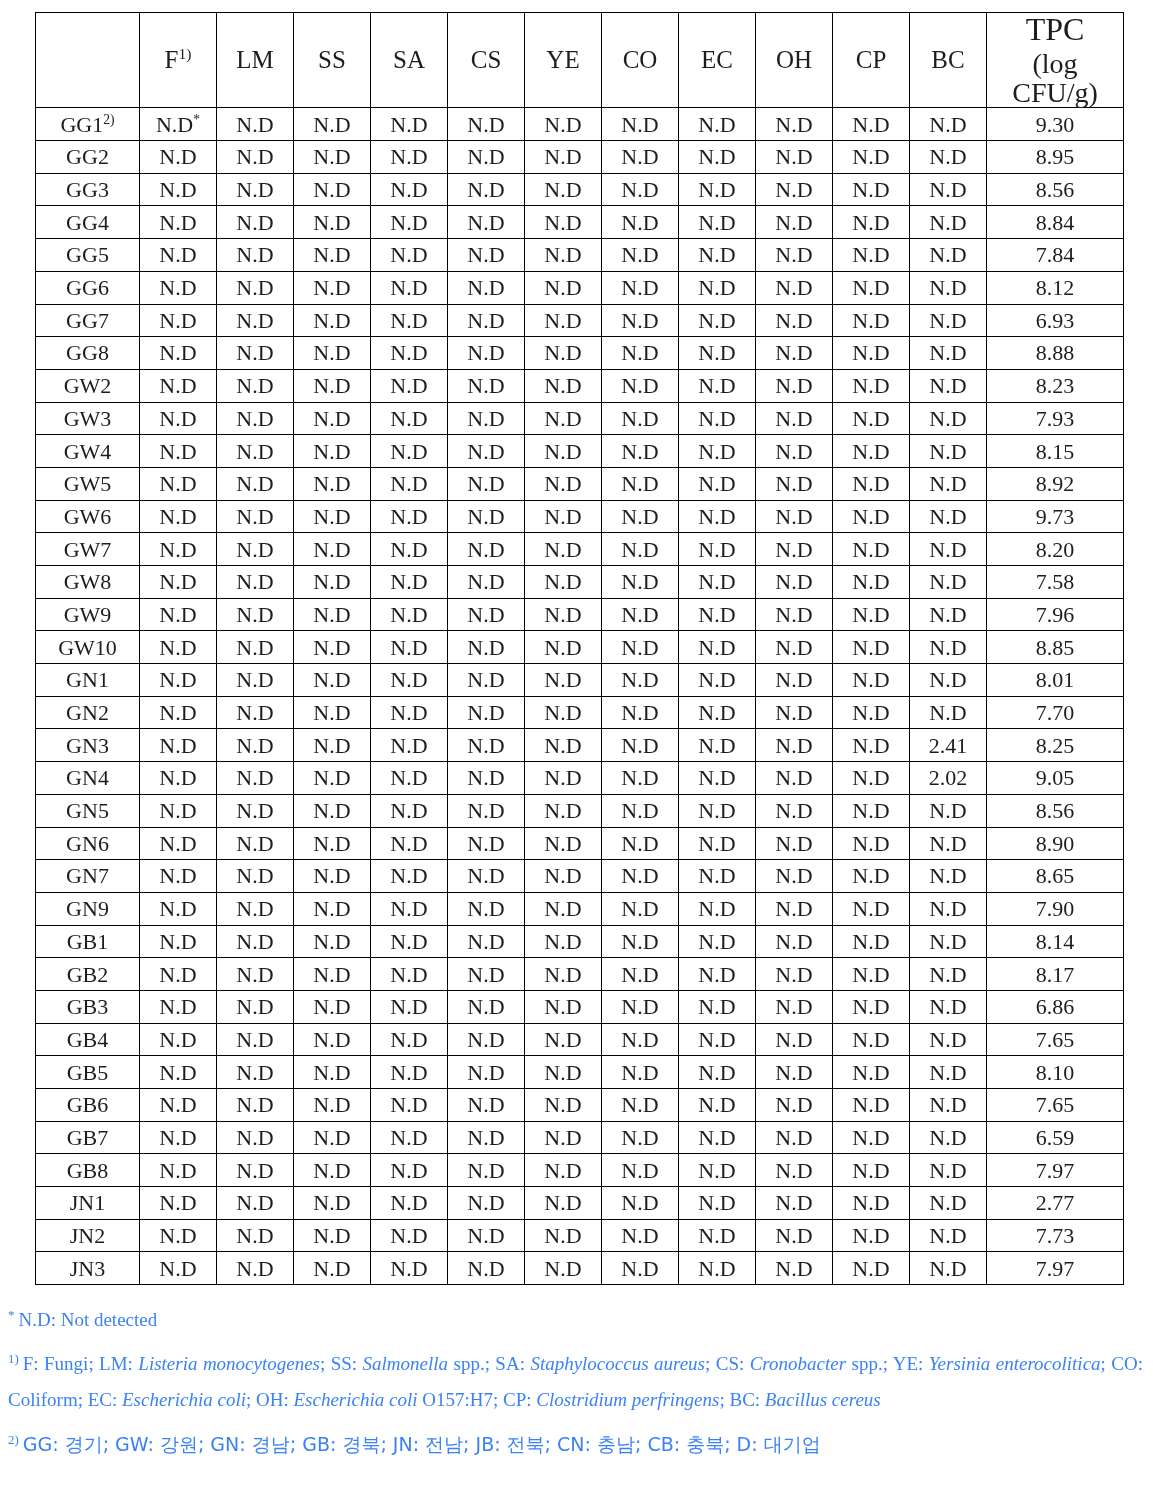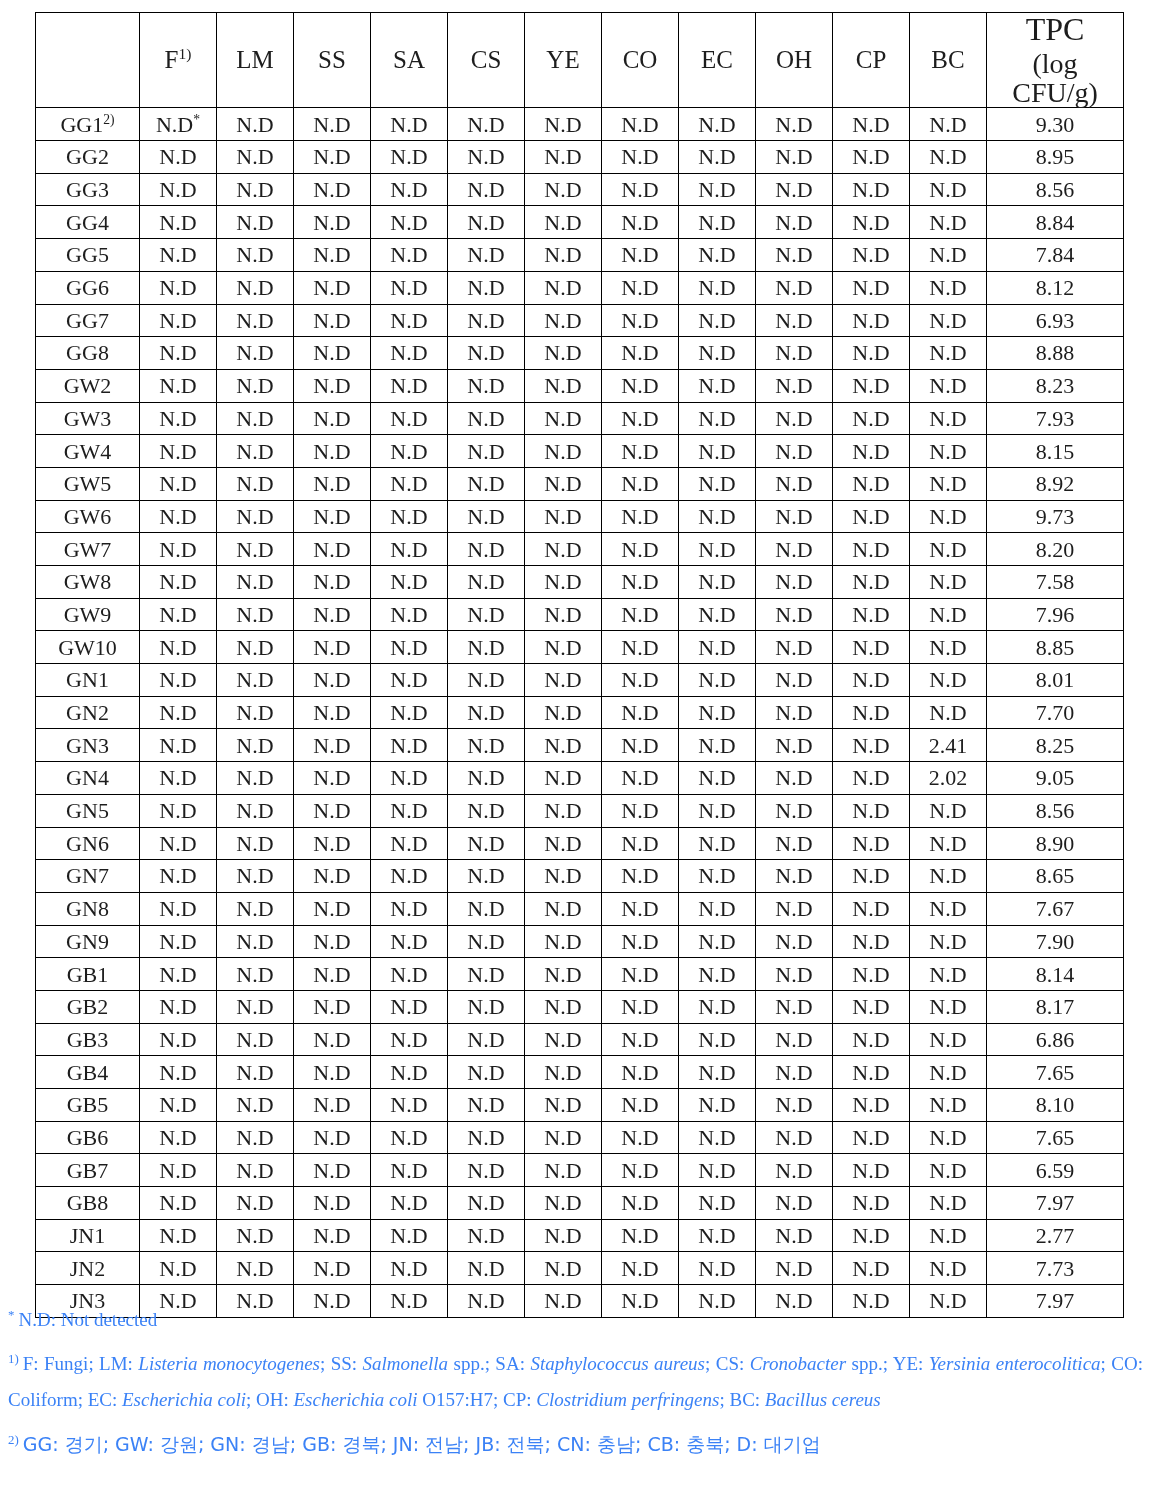--- a/index.html
+++ b/index.html
@@ -507,35 +507,20 @@
             <td class="val-cell">N.D</td>
             <td class="val-cell">N.D</td>
             <td class="val-cell">N.D</td>
             <td class="val-cell">N.D</td>
             <td class="val-cell">N.D</td>
             <td class="val-cell">N.D</td>
             <td class="val-cell">N.D</td>
             <td class="tpc-cell">8.65</td>
           </tr>
           <tr>
-            <td class="label-cell">GN8</td>
-            <td class="val-cell">N.D</td>
-            <td class="val-cell">N.D</td>
-            <td class="val-cell">N.D</td>
-            <td class="val-cell">N.D</td>
-            <td class="val-cell">N.D</td>
-            <td class="val-cell">N.D</td>
-            <td class="val-cell">N.D</td>
-            <td class="val-cell">N.D</td>
-            <td class="val-cell">N.D</td>
-            <td class="val-cell">N.D</td>
-            <td class="val-cell">N.D</td>
-            <td class="tpc-cell">7.67</td>
-          </tr>
-          <tr>
             <td class="label-cell">GN9</td>
             <td class="val-cell">N.D</td>
             <td class="val-cell">N.D</td>
             <td class="val-cell">N.D</td>
             <td class="val-cell">N.D</td>
             <td class="val-cell">N.D</td>
             <td class="val-cell">N.D</td>
             <td class="val-cell">N.D</td>
             <td class="val-cell">N.D</td>
             <td class="val-cell">N.D</td>

